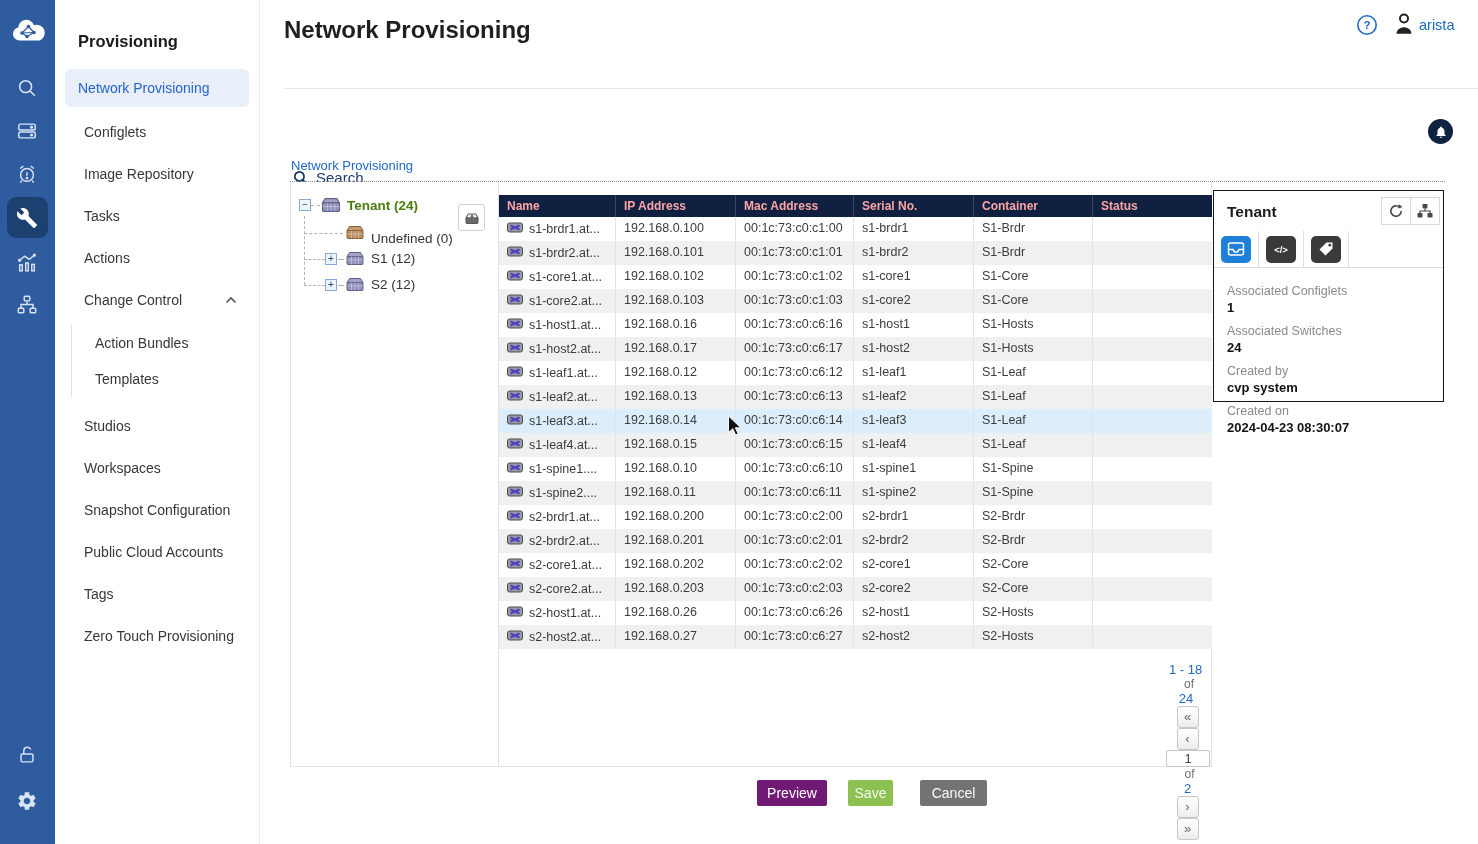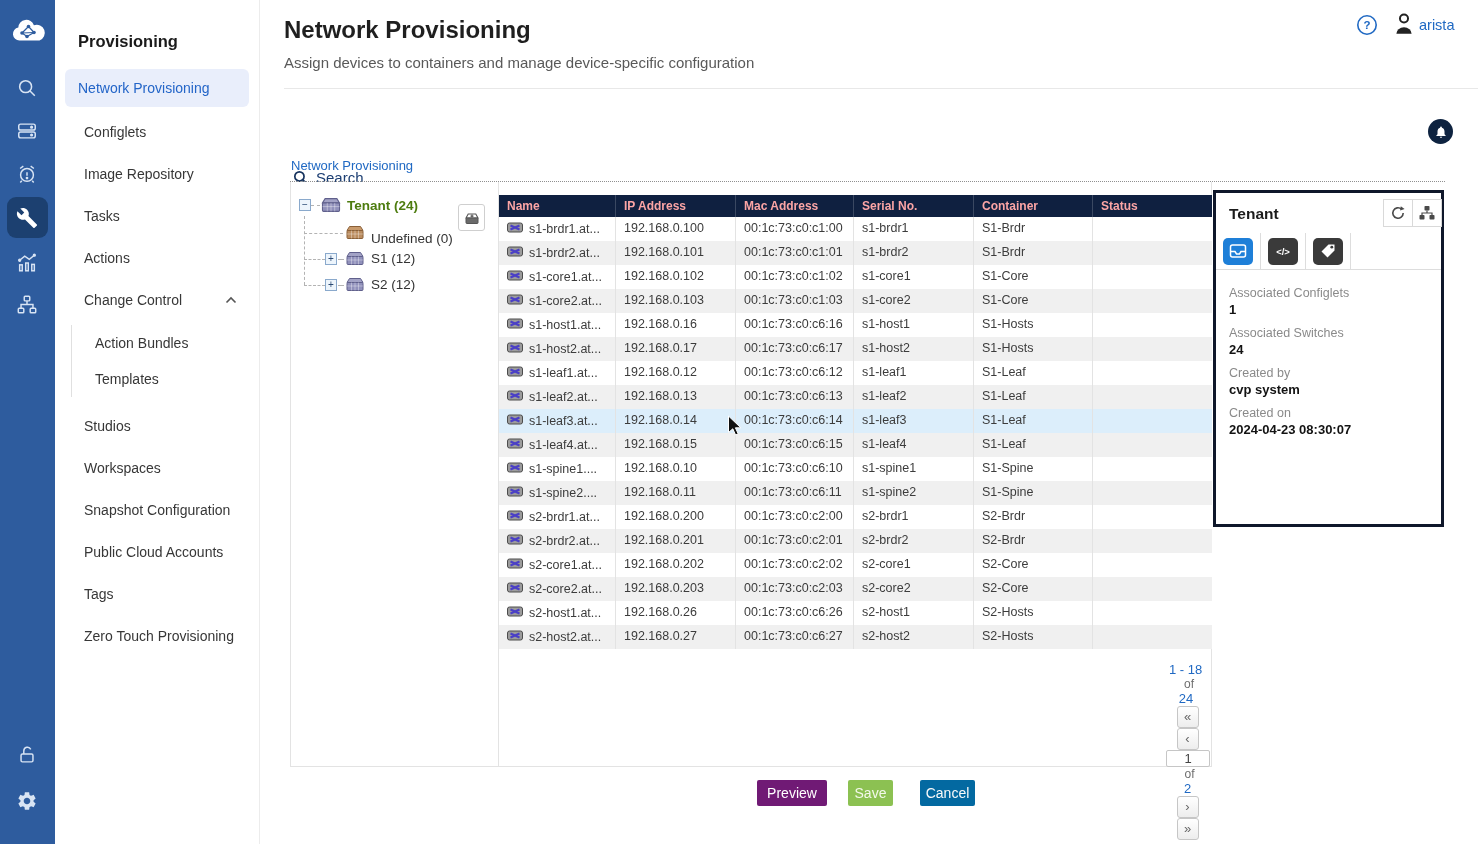--- a/index.html
+++ b/index.html
@@ -62,38 +62,38 @@
   .td.name { display:flex; align-items:center; gap:6px; }
   .c0 { width:117px; } .c1 { width:120px; } .c2 { width:118px; } .c3 { width:120px; } .c4 { width:119px; } .c5 { width:119px; border-right:none; }
 
   #pagination { position:absolute; top:467px; right:2px; height:22px; display:flex; align-items:center;flex-direction:column; }
   .pg-blue { color:#2069c3; font-size:13px; }
   .pg-gray { color:#6e6e6e; font-size:12px; }
   .pg-btn { width:22px; height:22px; margin-left:4px; border:1px solid #c6c6c6; border-radius:3px; background:linear-gradient(#fff,#ededed); color:#666; font-size:13px; line-height:20px; text-align:center; cursor:pointer; }
   #page-input { width:44px; height:22px; margin-left:5px; border:1px solid #c6c6c6; border-radius:2px; text-align:center; font-size:13px; color:#444; }
 
   
-  #detail-panel { position:absolute; left:953px; top:190px; width:231px; height:337px; border:3px solid #0f172a; background:#fff;padding-left:41px; }
+  #detail-panel { position:absolute; left:953px; top:190px; width:231px; height:212px; border:1px solid #0f172a; background:#fff;padding-left:41px; }
   #detail-title { position:absolute; left:13px; top:12px; font-size:15.5px; font-weight:bold; color:#1c1c1c; }
   .detail-hbtn { position:absolute; top:6px; width:30px; height:28px; border:1px solid #d9d9d9; background:#fff; display:flex; align-items:center; justify-content:center; cursor:pointer; }
   #detail-tabs { position:absolute; left:0; top:40px; width:100%; height:37px; border-bottom:1px solid #ddd; display:flex; }
   .tab-cell { width:45px; height:100%; border-right:1px solid #ddd; display:flex; align-items:center; justify-content:center; cursor:pointer; }
   .tab-btn { width:30px; height:27px; border-radius:5px; display:flex; align-items:center; justify-content:center; }
   .tab-btn.active { background:#1e7fd8; }
   .tab-btn.dark { background:#3a3a3a; }
   .tab-code { color:#fff; font-size:9.5px; font-weight:bold; }
   #detail-fields { position:absolute; left:13px; top:84px; right:8px; }
   .field-label { font-size:12.5px; color:#8a8a8a; margin-top:9px; }
   .field-value { font-size:13px; font-weight:bold; color:#131313; margin-top:2px; }
 
   
   .action-btn { position:absolute; top:780px; height:26px; border:none; border-radius:2px; color:#fff; font-size:14px; font-family:"Liberation Sans",sans-serif; cursor:pointer; }
   #btn-preview { left:497px; width:70px; background:#701a75; }
   #btn-save { left:588px; width:45px; background:#8cc152; color:#f3f9ea; }
-  #btn-cancel { left:660px; width:55px; background:#0369a1; color:#fafafa; }
+  #btn-cancel { left:660px; width:67px; background:#737373; color:#fafafa; }
 
   #cursor { position:absolute; left:467px; top:415px; z-index:50; pointer-events:none; }
 </style>
 </head>
 <body>
 
 <div id="icon-rail">
   <div class="rail-logo">
     <svg width="40" height="30" viewBox="0 0 40 28">
       <path d="M31.5 23.5h-20a6.5 6.5 0 0 1-1.2-12.9 8 8 0 0 1 15.6-2.3 6.2 6.2 0 0 1 5.6 15.2z" fill="#fff"></path>
@@ -221,21 +221,20 @@
         <span>Tags</span>
       </div>
       <div class="nav-item">
         <span>Zero Touch Provisioning</span>
       </div>
     </div>
 </div>
 
 <div id="main">
   <div id="page-title">Network Provisioning</div>
-  <div id="page-subtitle">Assign devices to containers and manage device-specific configuration</div>
   <div id="header-divider"></div>
 
   <div id="help-btn">
     <svg width="22" height="22" viewBox="0 0 22 22">
       <circle cx="11" cy="11" r="9.2" fill="none" stroke="#2069c3" stroke-width="1.6"></circle>
       <text x="11" y="15.2" text-anchor="middle" font-size="11.5" font-weight="bold" fill="#2069c3" font-family="Liberation Sans, sans-serif">?</text>
     </svg>
   </div>
   <div id="user-btn">
     <svg width="22" height="24" viewBox="0 0 20 22">

